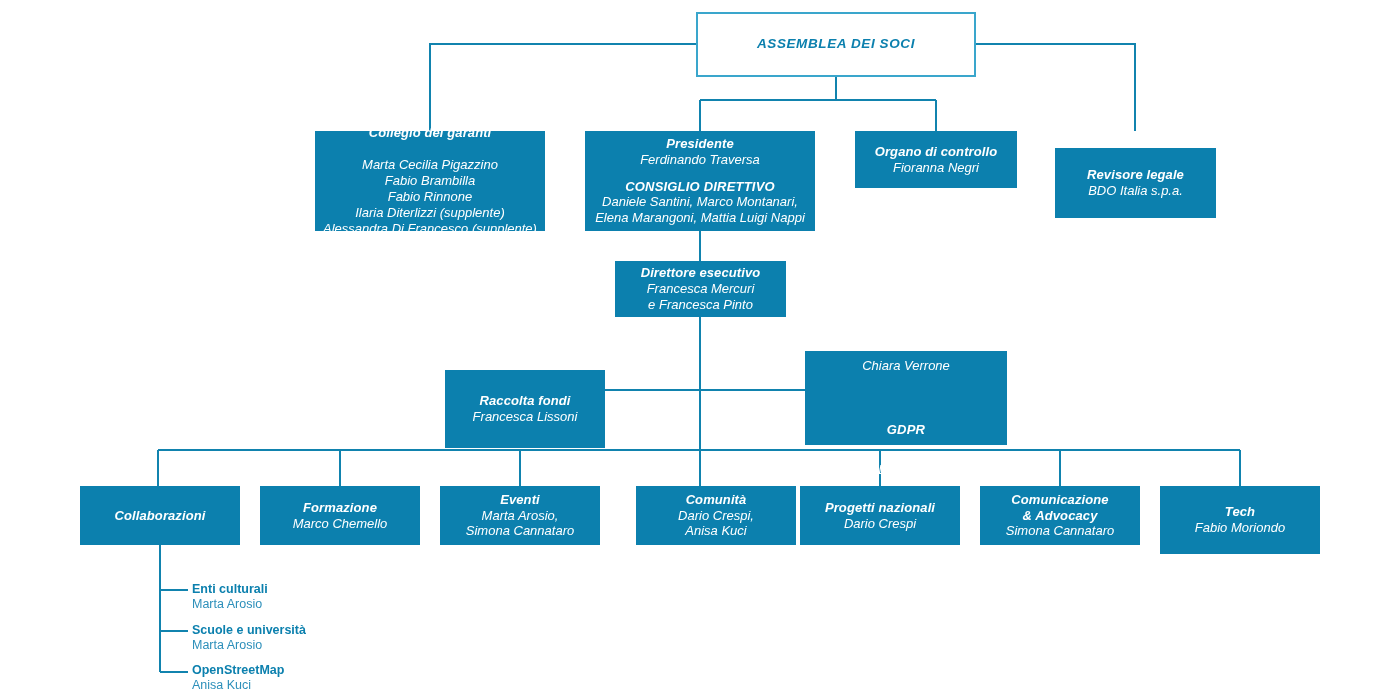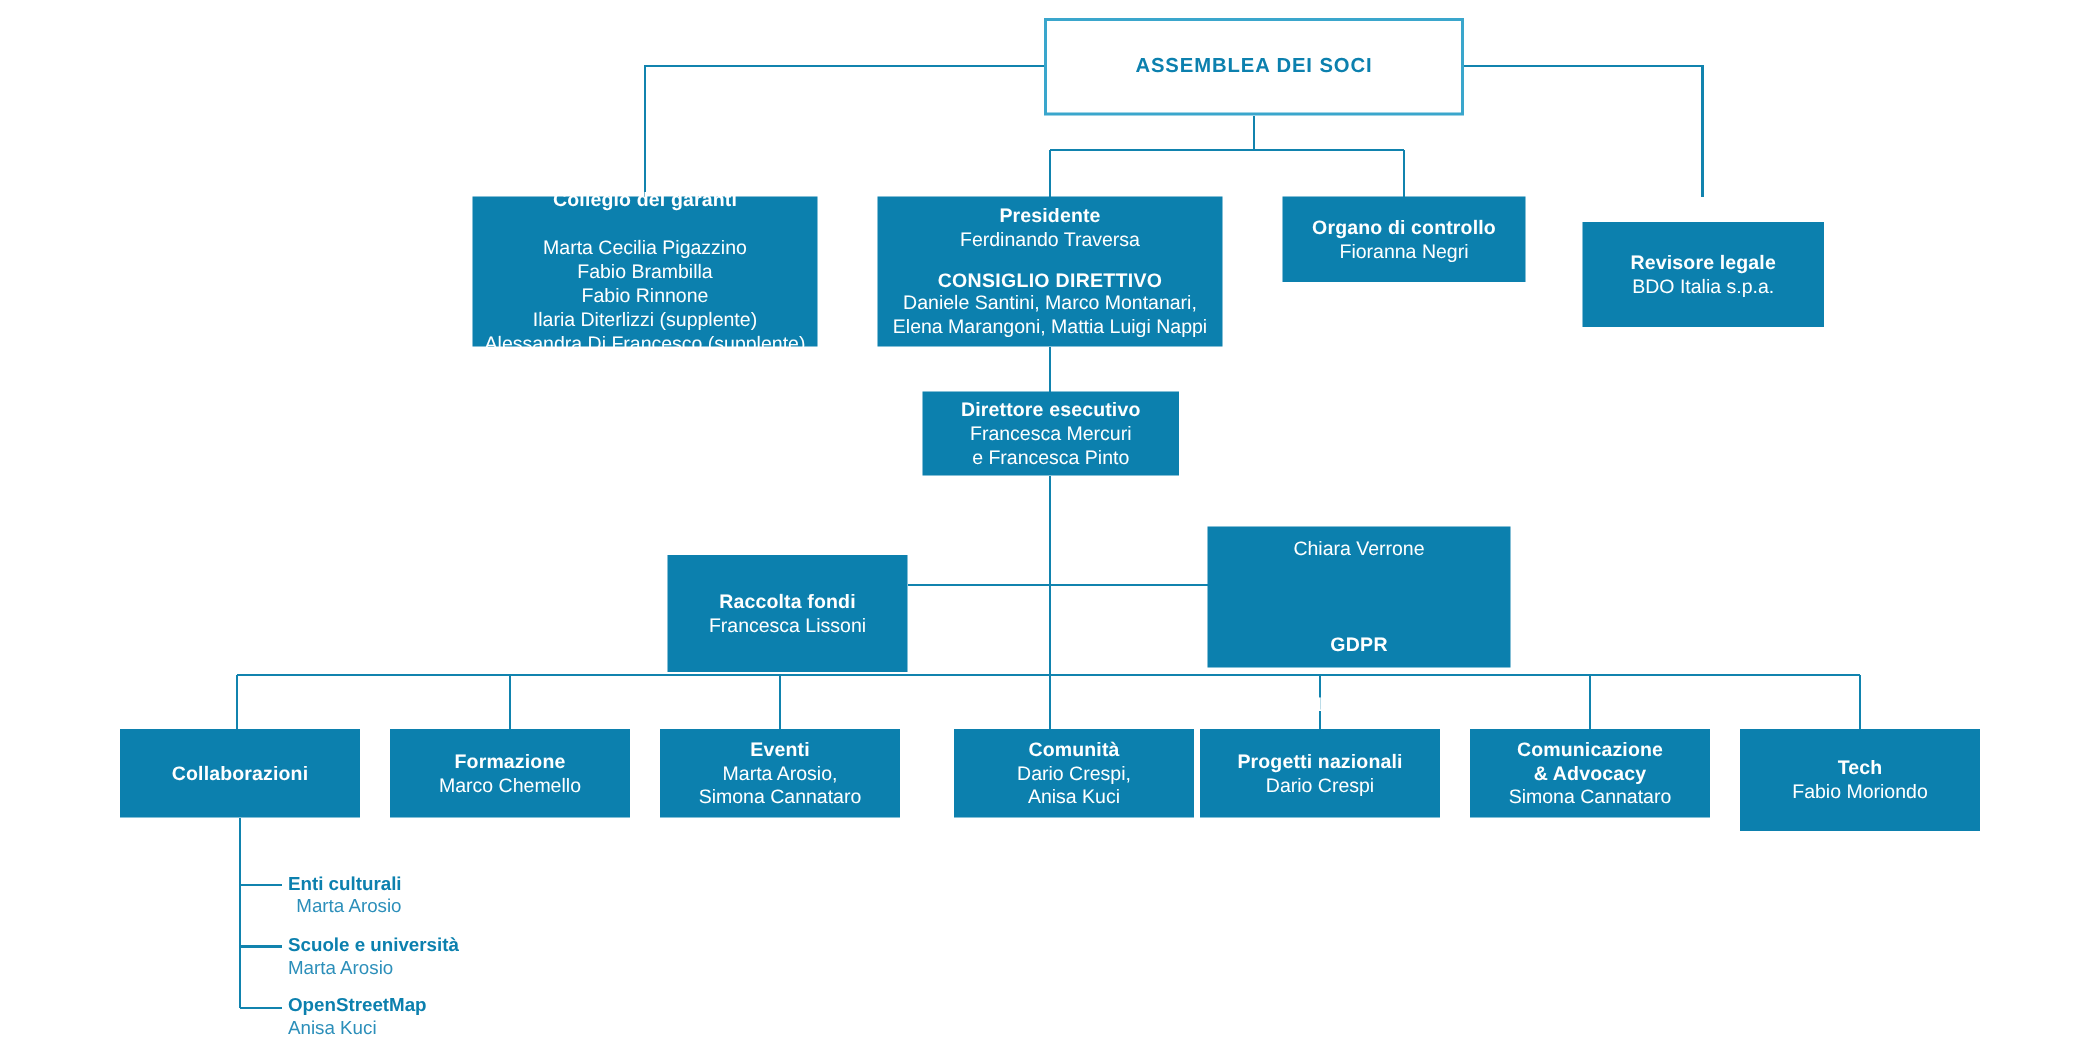--- a/index.html
+++ b/index.html
@@ -32,20 +32,21 @@
     color: #ffffff;
     display: flex;
     flex-direction: column;
     align-items: center;
     justify-content: center;
     text-align: center;
     box-sizing: border-box;
     padding: 4px 6px;
     line-height: 1.22;
     z-index: 2;
+    font-style: italic;
   }
   .node.root {
     background: #ffffff;
     color: #0c80ae;
     border: 2px solid #3aa6cc;
   }
   .node .title {
     font-weight: bold;
     font-size: 13px;
     letter-spacing: 0.1px;
@@ -194,21 +195,21 @@
   <div class="node" style="left:980px; top:486px; width:160px; height:59px;">
     <div class="title">Comunicazione<br>&amp; Advocacy</div>
     <div class="people">Simona Cannataro</div>
   </div>
 
   <div class="node" style="left:1160px; top:486px; width:160px; height:68px;">
     <div class="title">Tech</div>
     <div class="people">Fabio Moriondo</div>
   </div>
 
-  <div class="subnode" style="left:192px; top:582px;text-align:right;">
+  <div class="subnode" style="left:192px; top:582px;">
     <div class="title">Enti culturali</div>
     <div class="people">Marta Arosio</div>
   </div>
 
   <div class="subnode" style="left:192px; top:623px;">
     <div class="title">Scuole e università</div>
     <div class="people">Marta Arosio</div>
   </div>
 
   <div class="subnode" style="left:192px; top:663px;">

